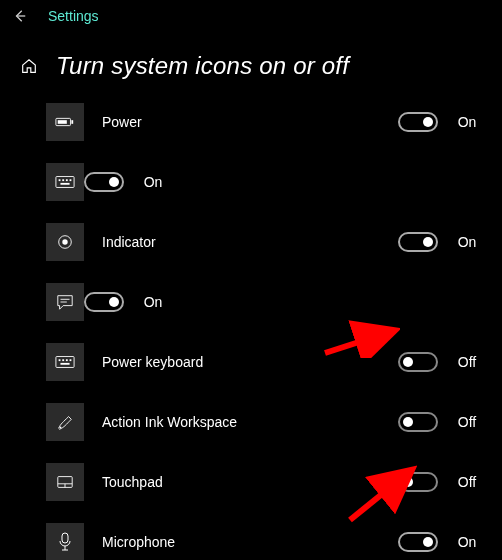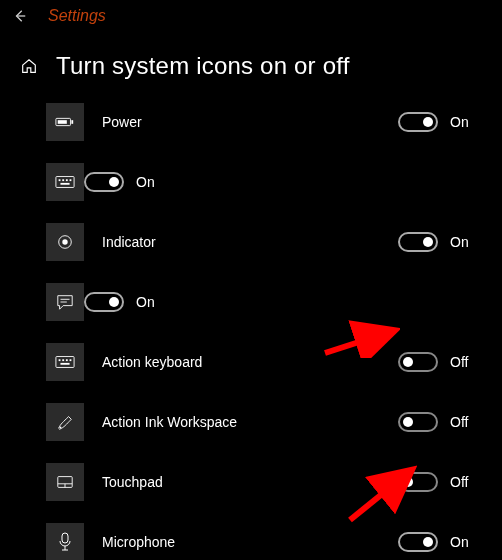--- a/index.html
+++ b/index.html
@@ -19,28 +19,28 @@
     padding: 0 10px;
   }
   .titlebar .back {
     width: 20px; height: 20px;
     display: flex; align-items: center; justify-content: center;
     color: #aaa;
     cursor: pointer;
   }
   .titlebar .title {
     margin-left: 18px;
-    font-size: 16px;
-    color: #c2410c;
-    font-style: italic;
+    font-size: 14px;
+    color: #5eead4;
   }
   .header {
     display: flex;
     align-items: center;
     padding: 20px 18px 12px 18px;
+    font-style: italic;
   }
   .header .home {
     width: 22px; height: 22px;
     display: flex; align-items: center; justify-content: center;
     color: #fff;
   }
   .header h1 {
     margin-left: 16px;
     font-weight: 400;
     font-size: 24px;
@@ -81,20 +81,21 @@
     border-radius: 50%;
     top: 50%; transform: translateY(-50%);
   }
   .toggle.on .knob { right: 3px; }
   .toggle.off .knob { left: 3px; }
   .state {
     width: 34px;
     margin-left: 12px;
     font-size: 14px;
     color: #fff;
+    text-align: center;
   }
   
   .arrow {
     position: absolute;
     pointer-events: none;
   }
   svg { display: block; }
 </style>
 </head>
 <body>
@@ -184,21 +185,21 @@
     <div class="icon-box">
       <svg width="20" height="14" viewBox="0 0 22 14">
           <rect x="1" y="1" width="20" height="12" rx="1" stroke="#fff" fill="none"></rect>
           <rect x="4" y="4" width="2" height="2" fill="#fff"></rect>
           <rect x="8" y="4" width="2" height="2" fill="#fff"></rect>
           <rect x="12" y="4" width="2" height="2" fill="#fff"></rect>
           <rect x="16" y="4" width="2" height="2" fill="#fff"></rect>
           <rect x="6" y="8" width="10" height="2" fill="#fff"></rect>
         </svg>
     </div>
-    <div class="label">Action keyboard</div>
+    <div class="label">Power keyboard</div>
     <div class="toggle off">
         <div class="knob"></div>
       </div>
     <div class="state">Off</div>
   </div>
 
   <div class="row">
     <div class="icon-box">
       <svg width="18" height="18" viewBox="0 0 20 20">
           <path d="M3 17 C5 12 8 10 14 4 L17 7 C11 13 9 16 4 18 Z" stroke="#fff" fill="none"></path>

